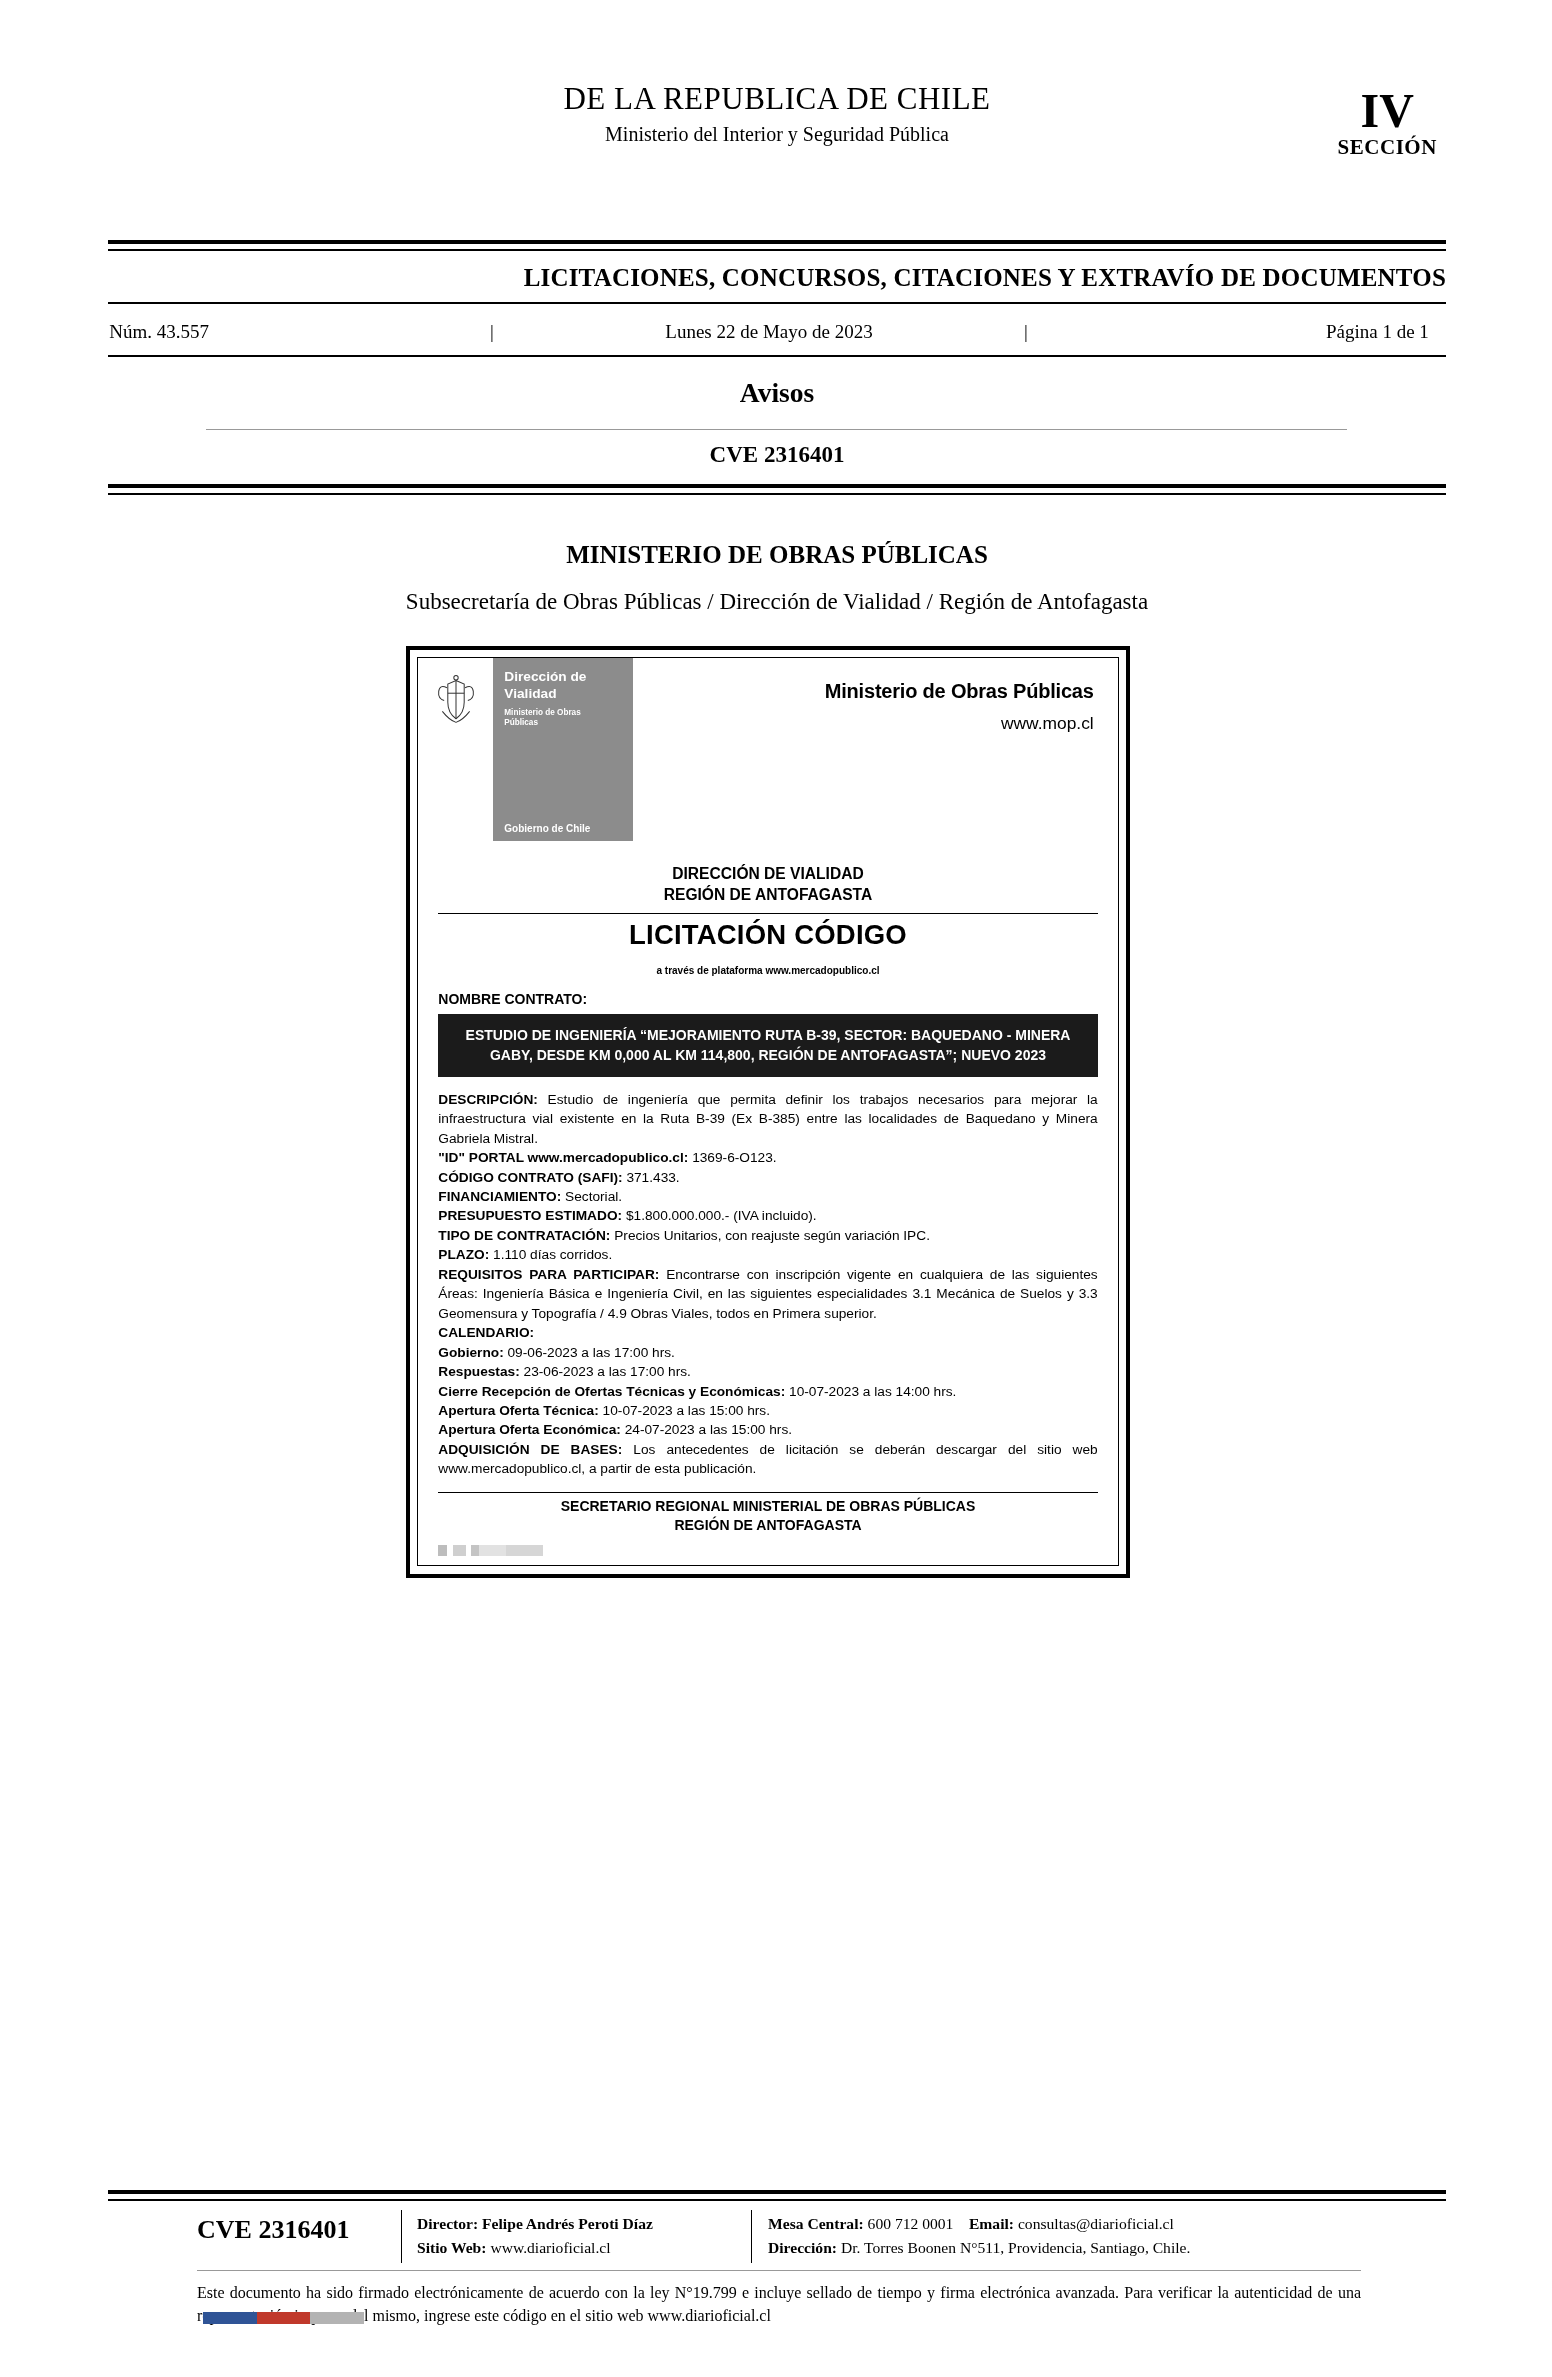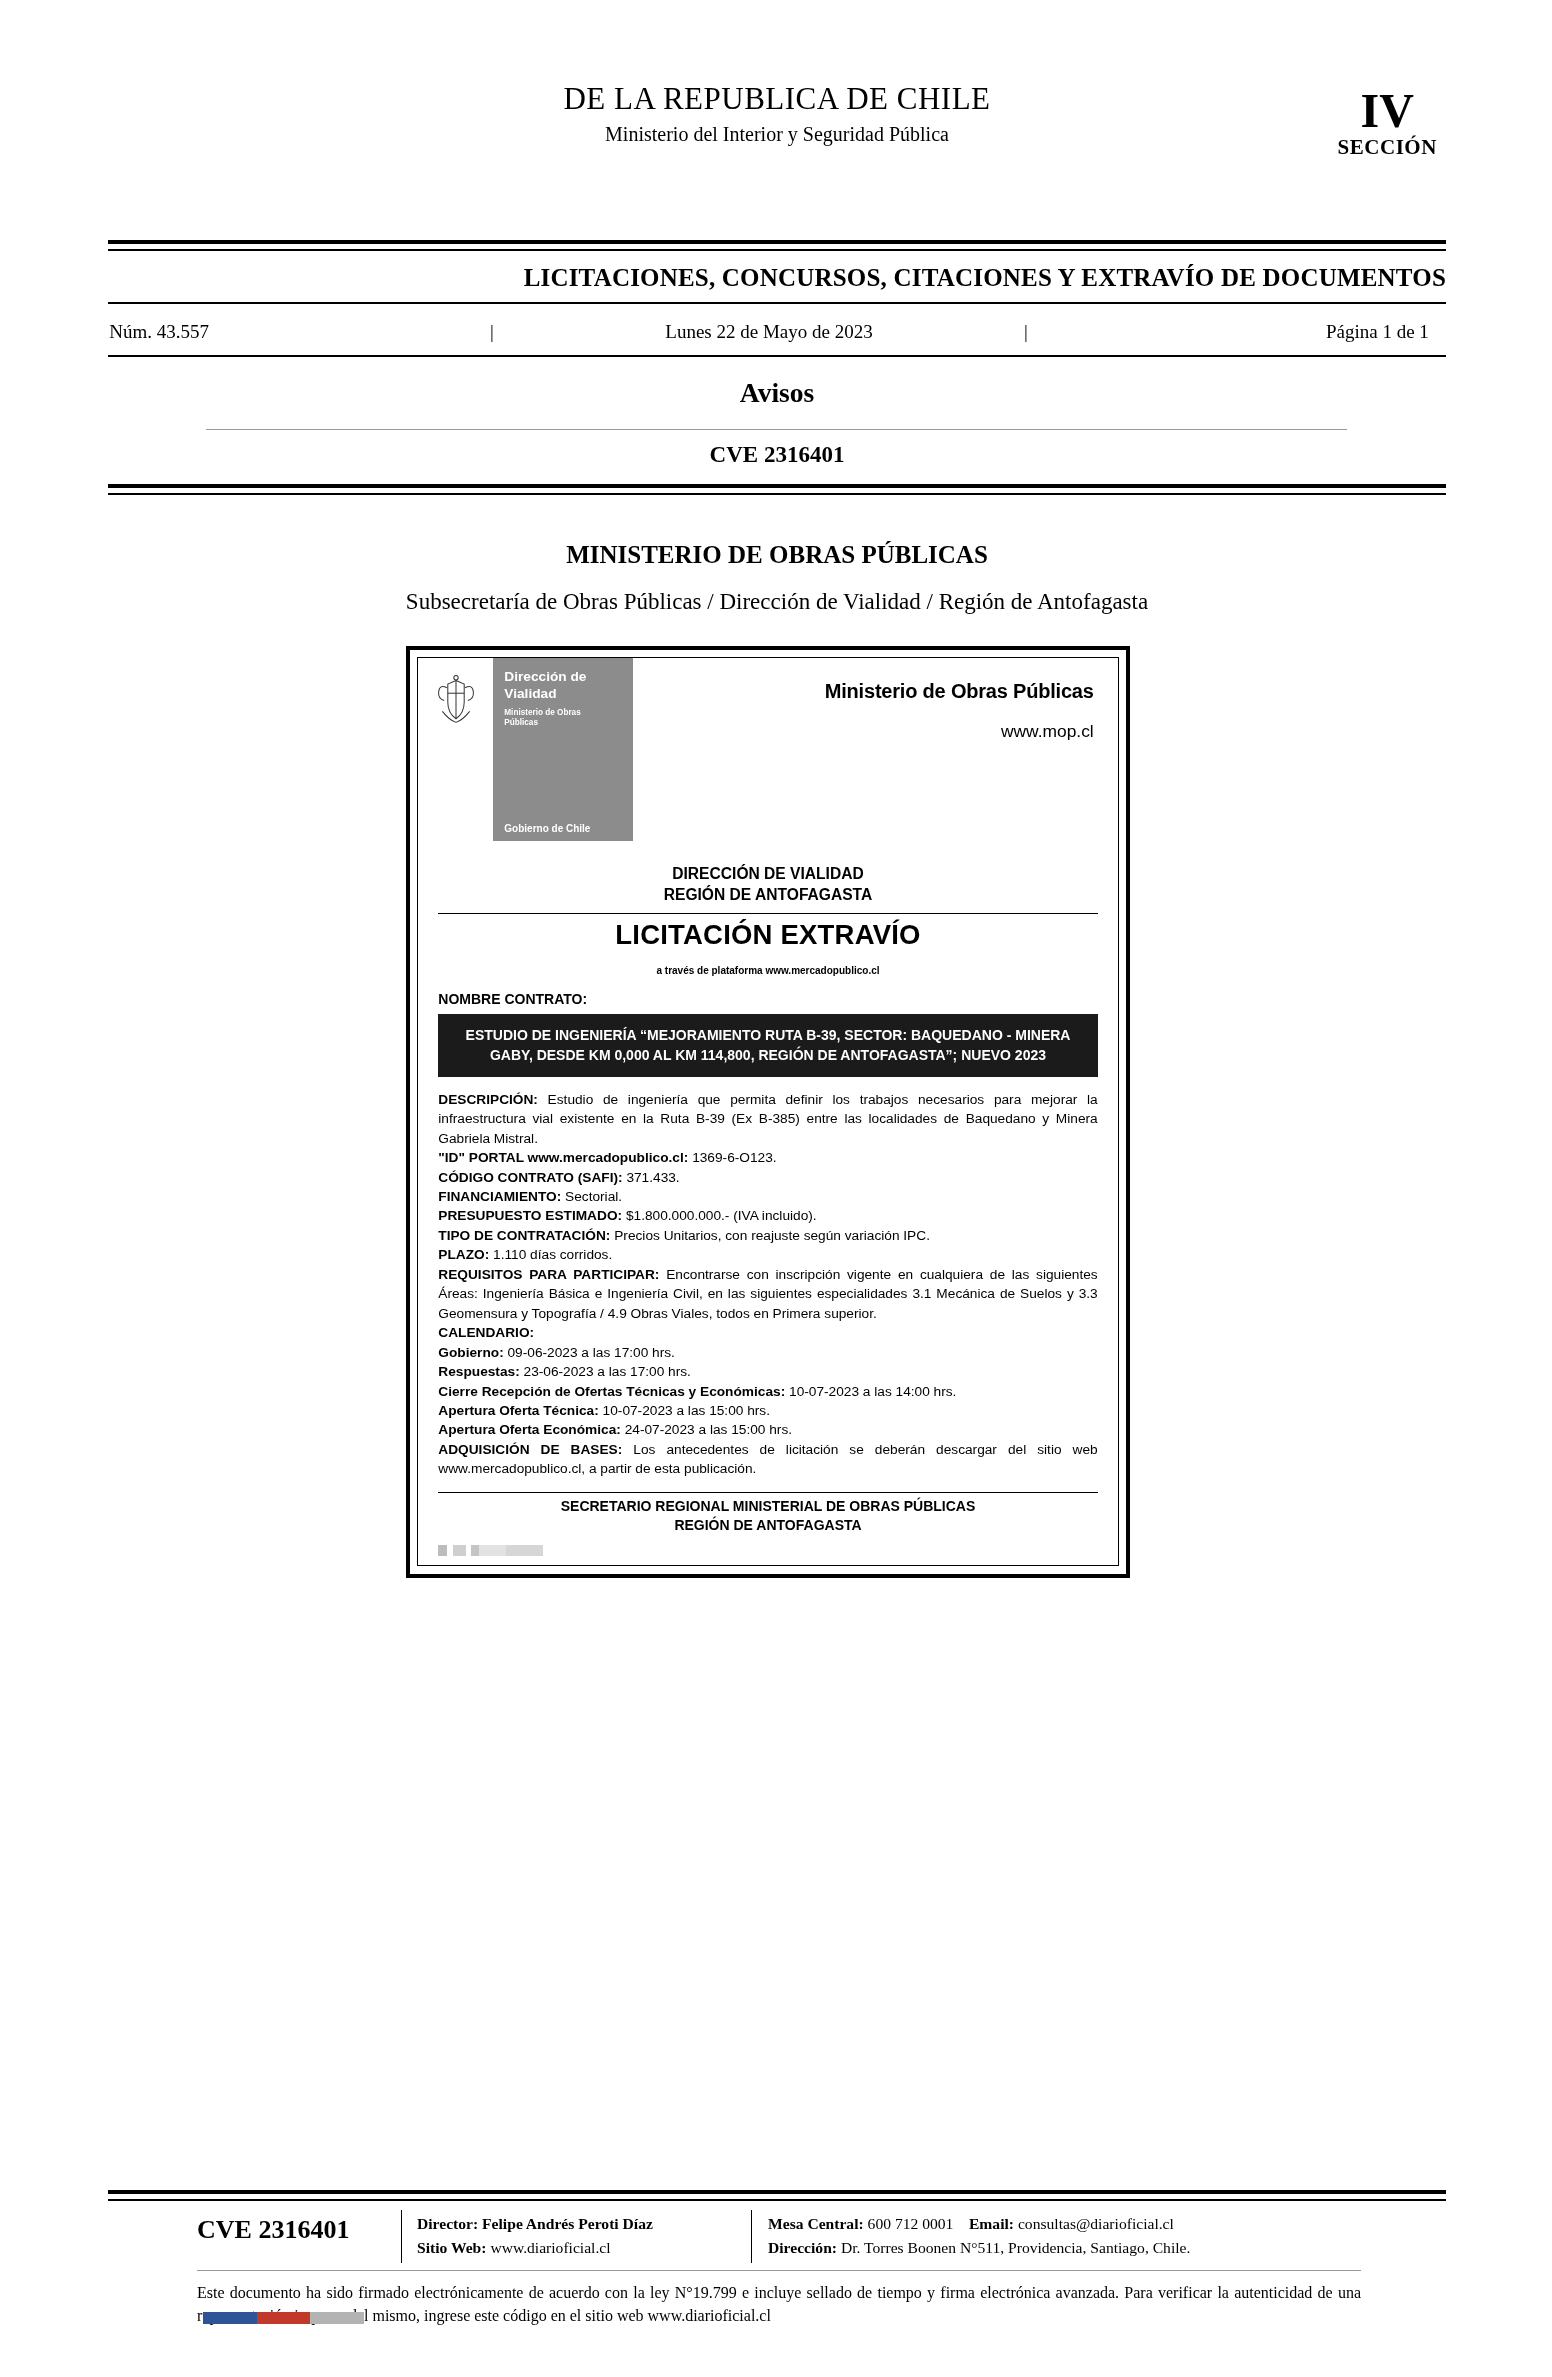--- a/index.html
+++ b/index.html
@@ -216,21 +216,21 @@
     padding: 22px 24px 0 0;
     font-family: "Liberation Sans", sans-serif;
   }
   .ad-header-right .mop {
     font-weight: bold;
     font-size: 20px;
     letter-spacing: -0.2px;
   }
   .ad-header-right .web {
     font-size: 17.4px;
-    margin-top: 18px;
+    margin-top: 10px;
   }
   .ad-body {
     padding: 0 20px 9.2px 20px;
     font-family: "Liberation Sans", sans-serif;
   }
   .dv-title {
     text-align: center;
     font-weight: bold;
     font-size: 15.6px;
     line-height: 1.35;
@@ -432,21 +432,21 @@
       </div>
 
       <div class="ad-body">
         <div class="dv-title">
           <span>DIRECCIÓN DE VIALIDAD</span><br>
           <span>REGIÓN DE ANTOFAGASTA</span>
         </div>
 
         <hr class="hr-black">
 
-        <div class="lic-title">LICITACIÓN EXTRAVÍO</div>
+        <div class="lic-title">LICITACIÓN CÓDIGO</div>
         <div class="lic-sub">a través de plataforma www.mercadopublico.cl</div>
 
         <div class="nombre-contrato">NOMBRE CONTRATO:</div>
 
         <div class="contract-box">ESTUDIO DE INGENIERÍA “MEJORAMIENTO RUTA B-39, SECTOR: BAQUEDANO - MINERA GABY, DESDE KM 0,000 AL KM 114,800, REGIÓN DE ANTOFAGASTA”; NUEVO 2023</div>
 
         <div class="desc">
           <p>
             <b>DESCRIPCIÓN:</b>
             <span>Estudio de ingeniería que permita definir los trabajos necesarios para mejorar la infraestructura vial existente en la Ruta B-39 (Ex B-385) entre las localidades de Baquedano y Minera Gabriela Mistral.</span>

